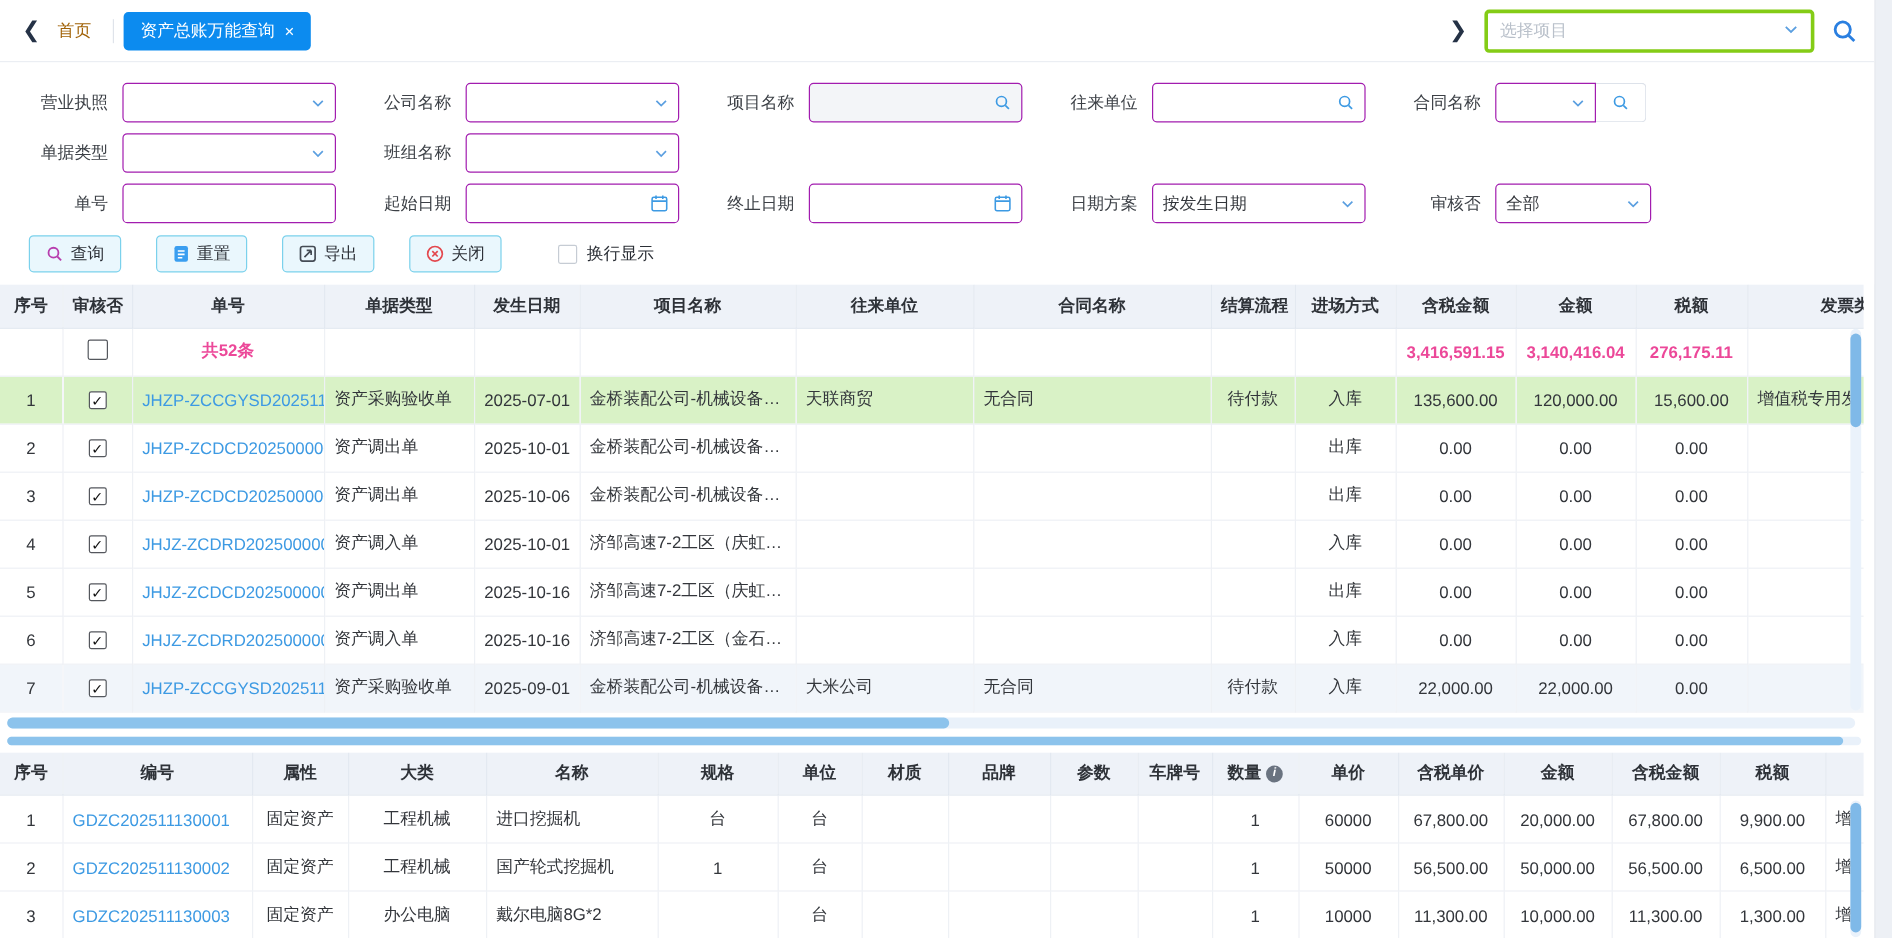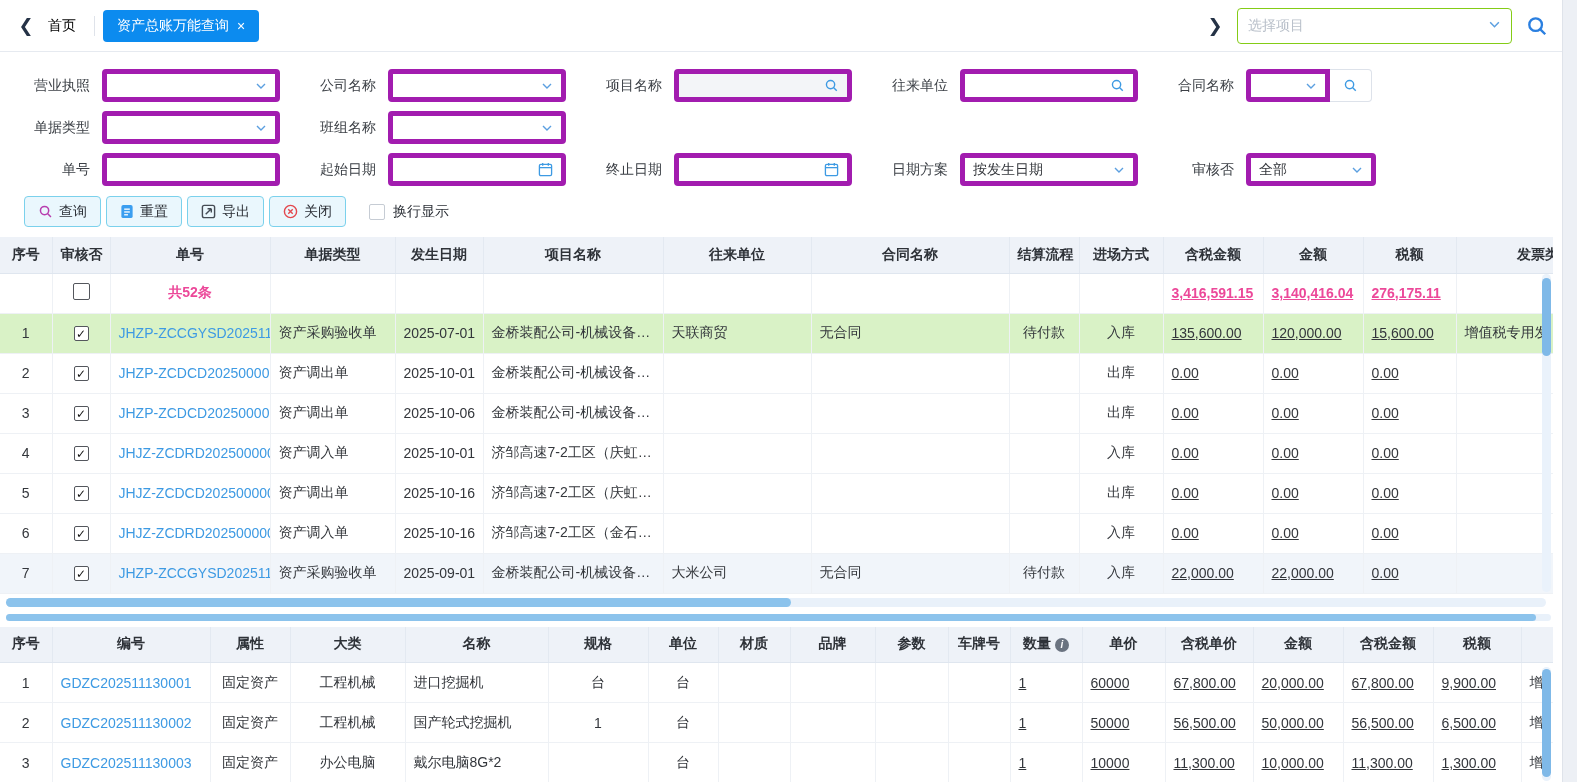--- a/index.html
+++ b/index.html
@@ -8,59 +8,59 @@
     width:1577px; height:782px; overflow:hidden;
     background:#edf0f5;
     font-family:"Liberation Sans","DejaVu Sans",sans-serif;
     color:#33363b; font-size:14px;
   }
   .app { width:1563px; height:782px; background:#fff; border-right:1px solid #dfe3ea; overflow:hidden; }
 
   
   .topbar { height:52px; display:flex; align-items:center; padding:0 14px; background:#fff; border-bottom:1px solid #e6eaf0; }
   .nav-chev { font-size:18px; font-weight:700; color:#253246; width:24px; text-align:center; cursor:pointer; }
-  .home-tab { padding:6px 10px; color:#000000; cursor:pointer; }
+  .home-tab { padding:6px 10px; color:#a16207; cursor:pointer; }
   .tab-divider { width:1px; height:20px; background:#dfe3ea; margin:0 8px; }
   .active-tab { display:inline-flex; align-items:center; gap:8px; background:#0c8bef; color:#fff; padding:7px 14px; border-radius:4px; cursor:pointer; }
   .active-tab .x { font-size:14px; }
   .topbar .spacer { flex:1; }
-  .proj-select { width:275px; height:36px; border:1px solid #84cc16; border-radius:4px; display:flex; align-items:center; padding:0 10px; margin-left:10px; background:#fff; cursor:pointer; }
+  .proj-select { width:275px; height:36px; border:3px solid #84cc16; border-radius:4px; display:flex; align-items:center; padding:0 10px; margin-left:10px; background:#fff; cursor:pointer; }
   .proj-select .ph { color:#b9c0ca; flex:1; }
   .top-search { margin-left:14px; cursor:pointer; display:flex; align-items:center; }
 
   
   .filters { padding:8px 0 4px 0; background:#fff; }
   .frow { display:flex; align-items:flex-end; height:42px; padding-left:18px; }
   .fgroup { display:flex; align-items:center; margin-right:24px; }
   .flabel { width:72px; text-align:right; margin-right:12px; color:#3c4046; white-space:nowrap; }
-  .ctl { height:33px; border:5px solid #a21caf; border-radius:4px; background:#fff; display:flex; align-items:center; padding:0 8px; }
+  .ctl { height:33px; border:1px solid #a21caf; border-radius:4px; background:#fff; display:flex; align-items:center; padding:0 8px; }
   .ctl.w175 { width:178px; }
   .ctl.w130 { width:130px; }
   .ctl.w82  { width:84px; }
   .ctl .fill { flex:1; }
   .ctl .val { color:#33363b; white-space:nowrap; }
   .ctl.disabled { background:#f3f5f8; }
   .sq-btn { width:42px; height:33px; border:1px solid #dde2ea; border-radius:0 4px 4px 0; border-left:none; display:flex; align-items:center; justify-content:center; background:#fff; cursor:pointer; }
   .ctl.joined { border-radius:4px 0 0 4px; }
 
   
   .toolbar { display:flex; align-items:center; padding:6px 0 10px 24px; background:#fff; }
-  .btn { display:inline-flex; align-items:center; gap:6px; height:31px; padding:0 13px; margin-right:5px;
+  .btn { display:inline-flex; align-items:center; gap:6px; height:31px; padding:0 13px; margin-right:29px;
          background:#eaf7fd; border:1px solid #7bd1ec; border-radius:4px; color:#2b2f36; cursor:pointer; }
   .wrap-check { display:flex; align-items:center; gap:8px; margin-left:18px; color:#2b2f36; cursor:pointer; }
   .wrap-box { width:16px; height:16px; border:1px solid #c6ccd4; border-radius:2px; background:#fff; }
 
   
   .tbl-viewport { width:1553px; overflow:hidden; position:relative; background:#fff; }
   table { border-collapse:collapse; table-layout:fixed; }
   th, td { padding:0 8px; white-space:nowrap; overflow:hidden; border-right:1px solid #eef1f5; border-bottom:1px solid #eef1f5; }
   thead th { background:#eef2f8; height:36px; font-weight:700; color:#2e3238; text-align:center; border-right:1px solid #e3e9f1; border-bottom:1px solid #dfe6ef; }
   tbody td { height:40px; font-size:14px; color:#33363b; background:#fff; }
   td.c { text-align:center; }
-  td.r { text-align:left;text-decoration:underline; }
+  td.r { text-align:center; }
   tr.summary-row td { font-weight:700; color:#ec4899; }
   tr.row-green td { background:#d9f2c6; }
   tr.row-grey td { background:#f1f5fa; }
   .lnk { color:#3d9ae3; cursor:pointer; text-decoration:none; }
   .cbx { width:15px; height:15px; border:1.6px solid #54575d; border-radius:2px; background:#fff;
          display:inline-flex; align-items:center; justify-content:center; font-size:12px; font-weight:700; color:#111; cursor:pointer; }
   .cbx.big { width:17px; height:17px; }
   .info-icon { display:inline-flex; align-items:center; justify-content:center; width:14px; height:14px; margin-left:4px;
                border-radius:50%; background:#6a7380; color:#fff; font-size:10px; font-style:italic; font-weight:700; vertical-align:middle; }
 

